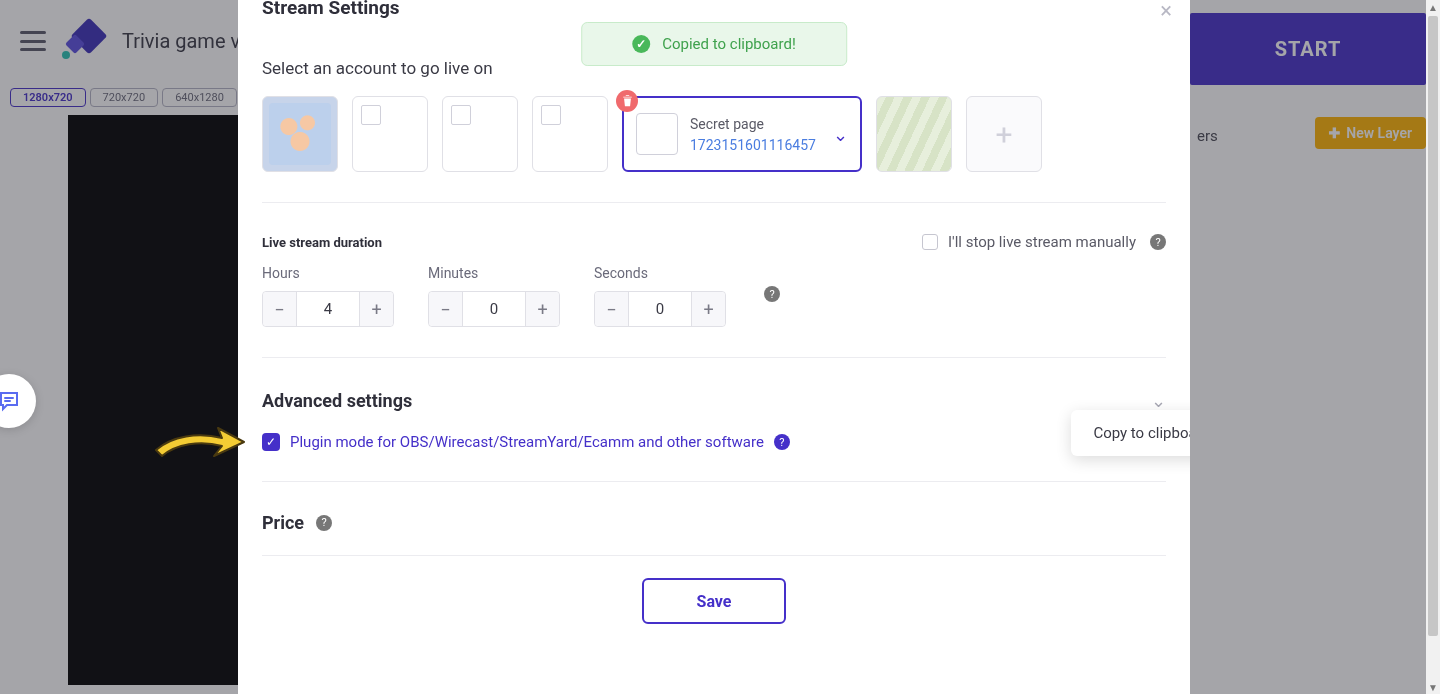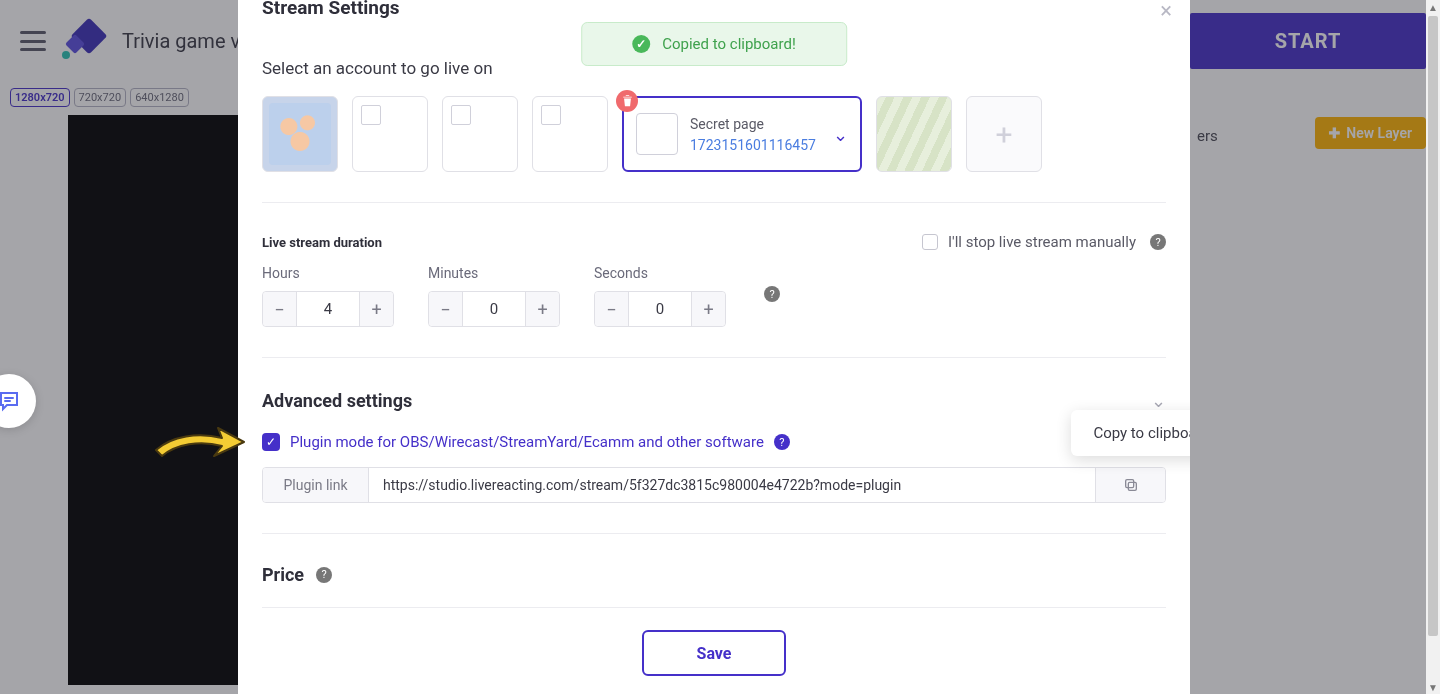--- a/index.html
+++ b/index.html
@@ -8,25 +8,25 @@
     
     .topbar { position: absolute; left: 0; right: 14px; top: 13px; height: 56px; background: #fff; display: flex; align-items: center; padding-left: 20px; }
     .hamburger { width: 26px; height: 20px; display: flex; flex-direction: column; justify-content: space-between; cursor: pointer; }
     .hamburger span { height: 3px; background: #5a5a6a; border-radius: 2px; }
     .logo { margin-left: 18px; width: 44px; height: 44px; position: relative; }
     .logo .shape1 { position: absolute; width: 26px; height: 26px; background: #3b2fb8; transform: rotate(45deg); left: 12px; top: 4px; border-radius: 3px; }
     .logo .shape2 { position: absolute; width: 14px; height: 14px; background: #5b4fe0; transform: rotate(45deg); left: 4px; top: 18px; border-radius: 2px; }
     .logo .dot   { position: absolute; width: 8px; height: 8px; background: #29c3b3; border-radius: 50%; left: -2px; top: 32px; }
     .project-title { margin-left: 14px; font-size: 20px; color: #3a3a45; }
 
-    .start-btn { position: absolute; right: 14px; top: 13px; height: 56px; width: 236px; background: #4530c9; color: #fff; font-weight: 700; font-size: 20px; letter-spacing: 1px; display: flex; align-items: center; justify-content: center; border-radius: 2px; }
+    .start-btn { position: absolute; right: 14px; top: 13px; height: 72px; width: 236px; background: #4530c9; color: #fff; font-weight: 700; font-size: 20px; letter-spacing: 1px; display: flex; align-items: center; justify-content: center; border-radius: 2px; }
 
     
     .res-pills { position: absolute; left: 10px; top: 88px; display: flex; gap: 4px; }
-    .res-pill { border: 1px solid #b4b4c4; border-radius: 4px; padding: 2px 4px; font-size: 11px; color: #6a6a7a; background: #fff; }
+    .res-pill { border: 1px solid #b4b4c4; border-radius: 4px; padding: 2px 12px; font-size: 11px; color: #6a6a7a; background: #fff; }
     .res-pill.active { border-color: #4530c9; color: #4530c9; font-weight: 600; }
 
     .canvas { position: absolute; left: 68px; top: 115px; width: 1010px; height: 570px; background: #000; }
 
     .right-rail { position: absolute; right: 14px; top: 117px; width: 229px; }
     .new-layer-btn { position: absolute; right: 0; top: 0; background: #ffb400; color: #fff; font-size: 14px; font-weight: 600; padding: 8px 14px; border-radius: 4px; display: flex; align-items: center; gap: 6px; }
     .new-layer-btn .plus { font-size: 14px; font-weight: 700; }
     .rail-tab-label { position: absolute; left: 0; top: 10px; font-size: 15px; color: #4a4a55; }
     .layer-row { margin-top: 56px; background: #fff; border-radius: 4px; padding: 12px 14px; display: flex; align-items: center; font-size: 14px; color: #3a3a45; }
     .layer-row .eye { margin-left: auto; color: #a8a8b4; font-size: 16px; }
@@ -245,30 +245,20 @@
     <h3>Advanced settings</h3>
     <span class="chev">⌄</span>
   </div>
 
   <div class="plugin-row">
     <span class="chk2">✓</span>
     <span>Plugin mode for OBS/Wirecast/StreamYard/Ecamm and other software</span>
     <span class="helpb">?</span>
   </div>
 
-  <div class="link-box">
-    <div class="lbl">Plugin link</div>
-    <input readonly="" value="https://studio.livereacting.com/stream/5f327dc3815c980004e4722b?mode=plugin" style="">
-    <div class="copy">
-      <svg width="16" height="16" viewBox="0 0 24 24">
-          <rect x="8" y="8" width="12" height="12" rx="2" fill="none" stroke="#8a8a96" stroke-width="2"></rect>
-          <rect x="4" y="4" width="12" height="12" rx="2" fill="none" stroke="#8a8a96" stroke-width="2"></rect>
-        </svg>
-    </div>
-  </div>
 
   <div class="copy-tooltip">Copy to clipboard</div>
 
   <hr class="hr">
 
   <div class="price-head">
     <h3>Price</h3>
     <span class="help-q">?</span>
   </div>
 

